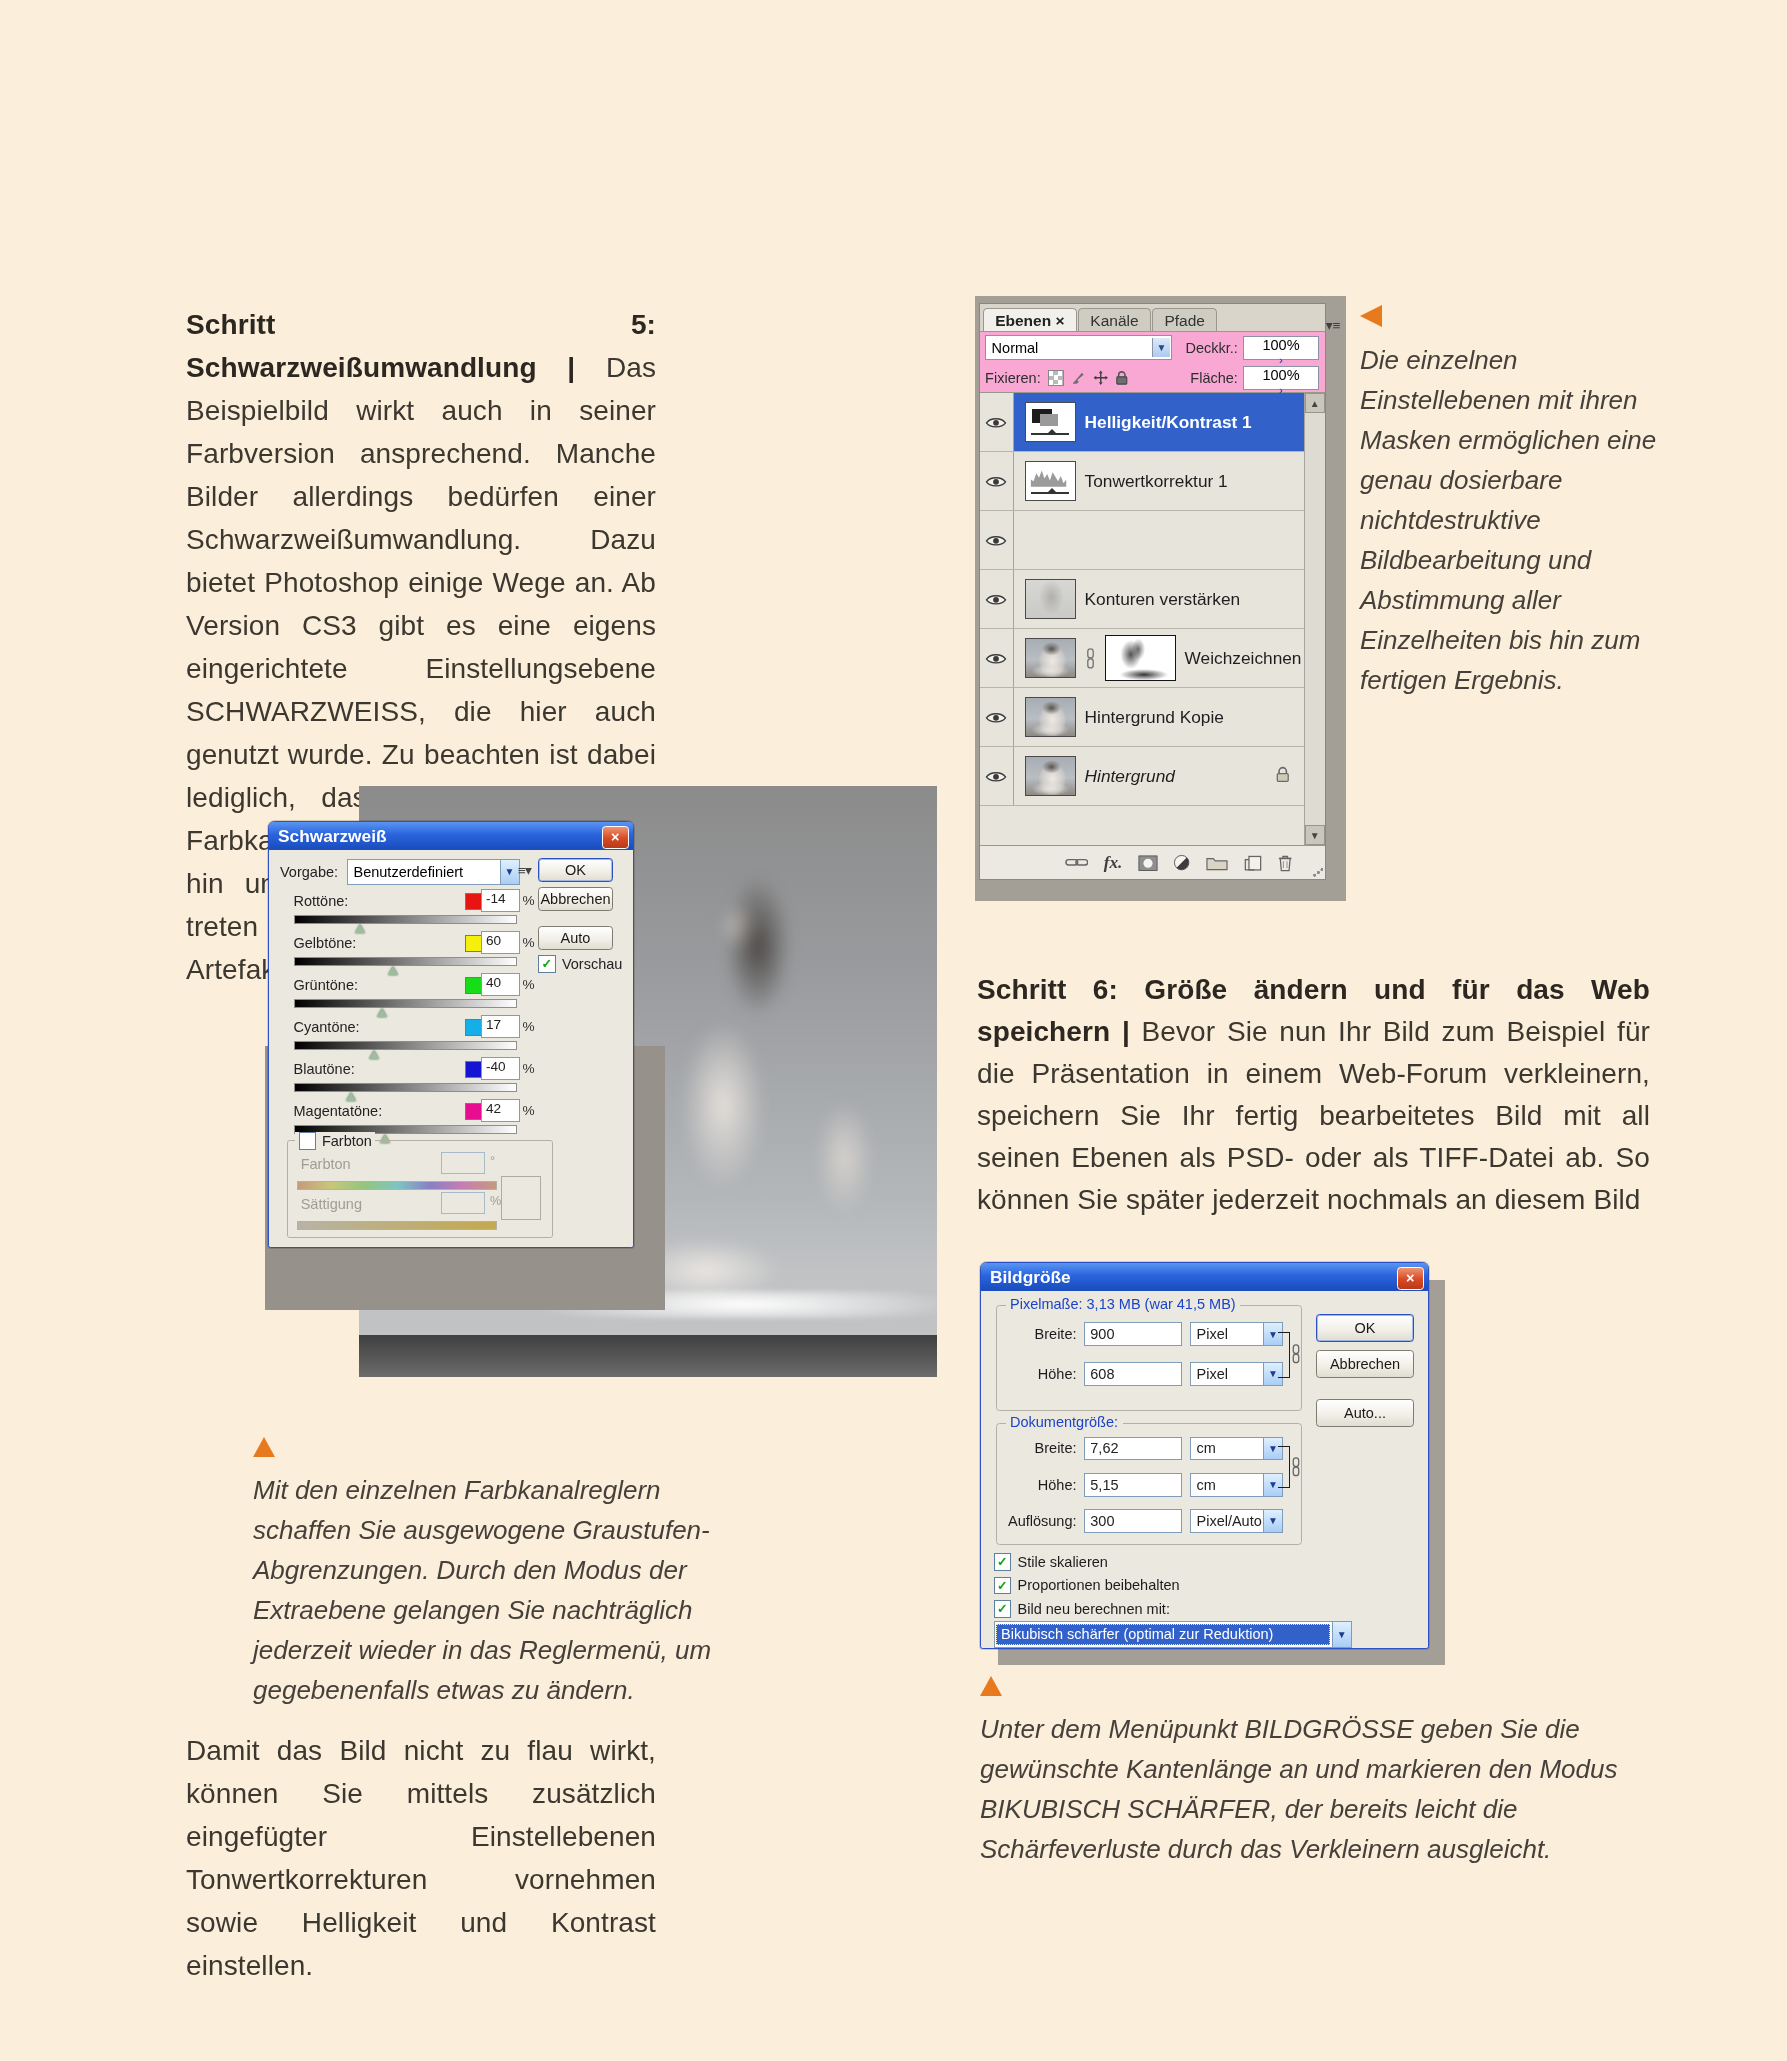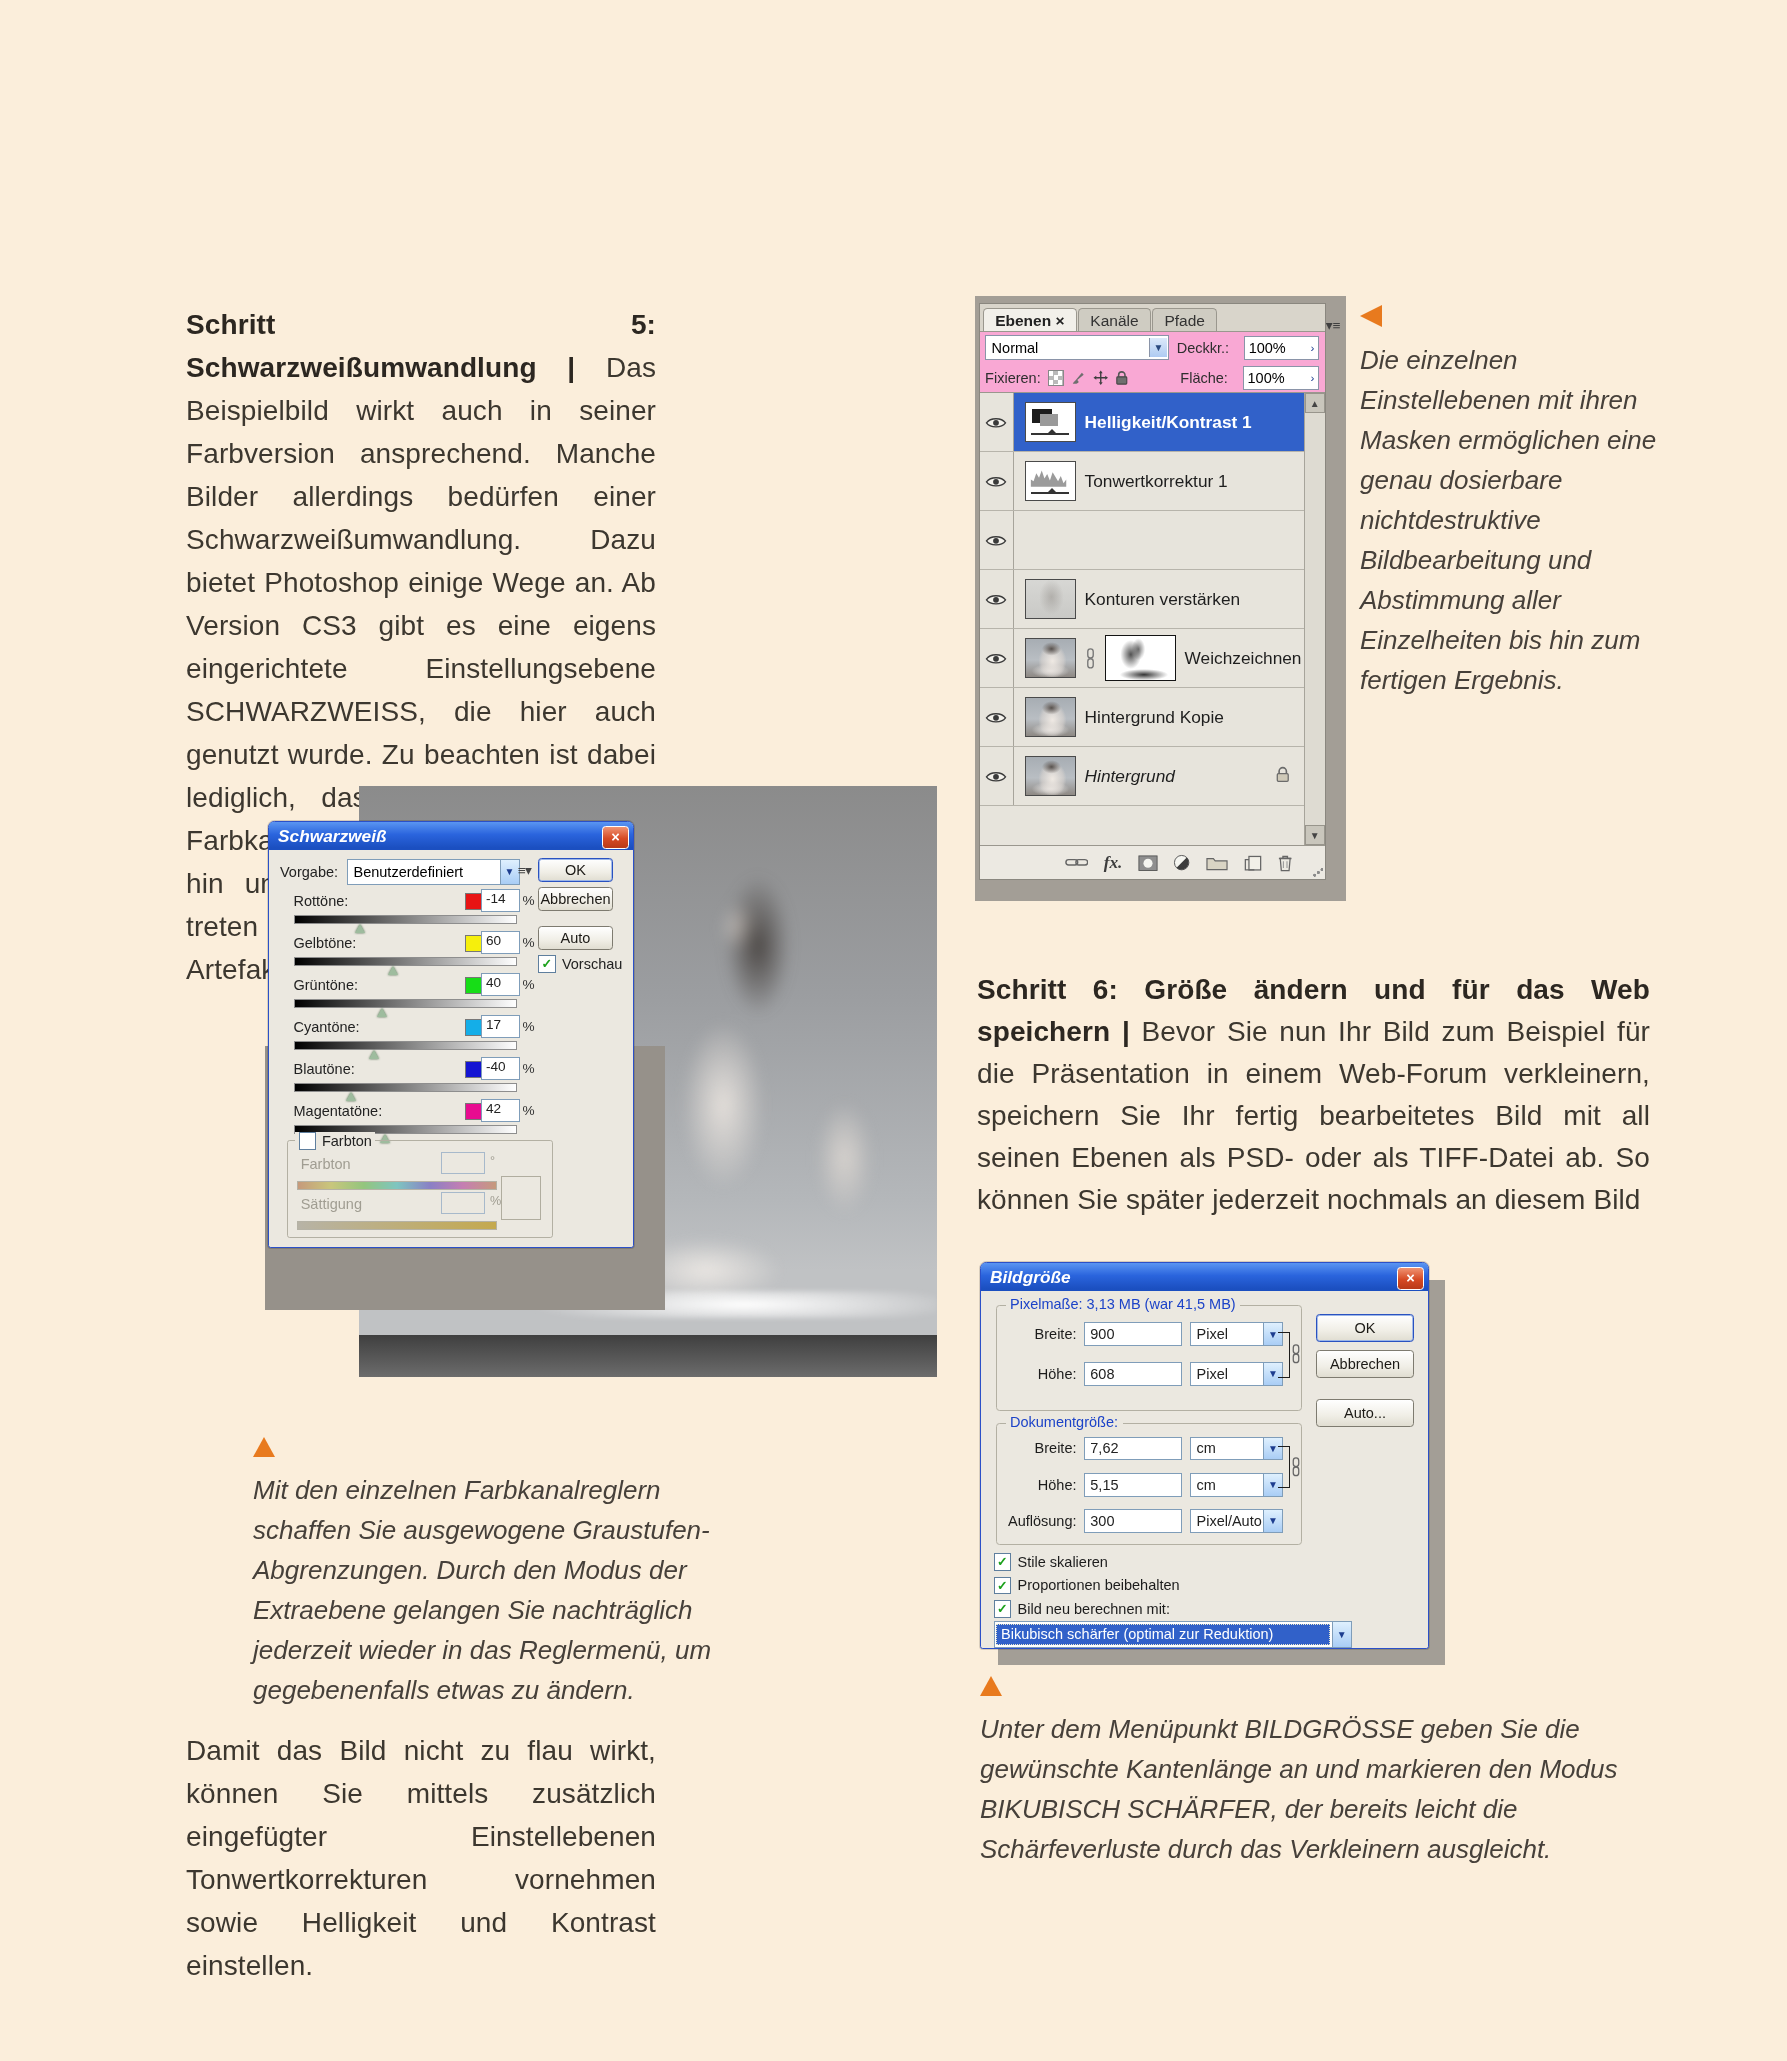--- a/index.html
+++ b/index.html
@@ -37,21 +37,21 @@
   .tab.active{background:#f2f0ea;font-weight:bold;color:#222;}
   .blend-row,.fix-row{display:flex;align-items:center;padding:0 5.5px;background:#f9a8d4;}
   .blend-row{height:31px;}
   .fix-row{height:29px;border-bottom:0.9px solid #9a978e;}
   .small-label{font-size:14.5px;color:#2e2e2e;}
   .blend-select{display:flex;align-items:center;justify-content:space-between;width:178px;height:23px;
                 background:#fff;border:0.9px solid #8a94a8;font-size:14.5px;padding:0 1.8px 0 5.5px;margin-right:7.3px;}
   .dd-arrow{width:16.4px;height:19px;background:linear-gradient(#dce9fa,#aecbf2);border-left:0.9px solid #8a94a8;
             color:#29497e;font-size:10px;display:flex;align-items:center;justify-content:center;}
   .pct-box{display:flex;align-items:center;justify-content:space-between;width:67px;height:22px;background:#fff;
-           border:0.9px solid #8a94a8;font-size:14.5px;padding:0 3.6px;margin-left:15px;}
+           border:0.9px solid #8a94a8;font-size:14.5px;padding:0 3.6px;margin-left:5px;flex-direction:column;}
   .pct-box .mini-arrow{color:#1b3c8f;font-size:11.8px;}
   .fix-icons{display:flex;align-items:center;gap:7.3px;margin-left:7.3px;flex:1;}
   .checker{width:13.6px;height:13.6px;border:0.9px solid #888;
            background:conic-gradient(#b9b9b9 0 25%,#fff 0 50%,#b9b9b9 0 75%,#fff 0) 0 0/9px 9px;}
   .rows-wrap{position:relative;flex:1;background:#e7e4dc;display:flex;}
   .layer-rows{flex:1;}
   .layer-row{display:flex;align-items:stretch;height:58px;border-bottom:0.9px solid #b7b4ab;background:#e7e4dc;}
   .eye-cell{width:33px;border-right:0.9px solid #a7a49b;display:flex;align-items:center;justify-content:center;flex:none;}
   .layer-content{flex:1;display:flex;align-items:center;gap:9px;padding-left:11px;position:relative;}
   .layer-row.selected .layer-content{background:#3161c9;}
@@ -107,21 +107,21 @@
   .photo .tabletop{position:absolute;left:26%;right:0;top:85.5%;height:27px;filter:blur(2.7px);
       background:radial-gradient(62% 100% at 55% 50%, #ffffff, rgba(255,255,255,0) 82%);}
   .photo .platform{position:absolute;left:0;right:0;bottom:0;height:42px;
       background:linear-gradient(#3f3f3f,#6c6c6c);}
   .dlg-shadow{position:absolute;left:265px;top:1046px;width:400px;height:264px;background:#96918a;}
 
   .xp-dialog{position:absolute;background:#ebe8e0;border:1.8px solid #2b50c8;border-radius:6.4px 6.4px 2.7px 2.7px;
              box-shadow:0 0 0 0.9px rgba(0,0,0,.15);}
   .xp-title{height:28px;border-radius:4.5px 4.5px 0 0;display:flex;align-items:center;
             background:linear-gradient(180deg,#5a95f2 0%,#2a64dd 45%,#1b4fc0 92%);
-            color:#fff;font-weight:bold;font-size:17.3px;padding-left:9px;position:relative;font-style:italic;}
+            color:#fff;font-weight:bold;font-size:17.3px;padding-left:9px;position:relative;}
   .xp-close{position:absolute;right:4.5px;top:3.6px;width:24.5px;height:21px;border:0.9px solid #fff;border-radius:3.6px;
             background:linear-gradient(#f09372,#d64a24 55%,#b93a18);color:#fff;font-size:14.5px;font-weight:bold;
             display:flex;align-items:center;justify-content:center;line-height:1;}
   .sw-dialog{left:268px;top:821px;width:364px;height:425px;}
   .sw-label-preset{position:absolute;left:11px;top:42px;font-size:14.5px;color:#222;}
   .sw-preset{position:absolute;left:78px;top:37px;width:165px;height:23.6px;background:#fff;border:0.9px solid #7f9db9;
              display:flex;align-items:center;justify-content:space-between;font-size:14.5px;padding-left:5.5px;}
   .xp-arrow{width:18px;align-self:stretch;background:linear-gradient(#dff0fe,#a9cdf5);border-left:0.9px solid #7f9db9;
             color:#1d3d8f;font-size:10px;display:flex;align-items:center;justify-content:center;font-style:normal;}
   .preset-menu{position:absolute;left:249px;top:40px;font-size:13.6px;color:#444;letter-spacing:-0.9px;}

